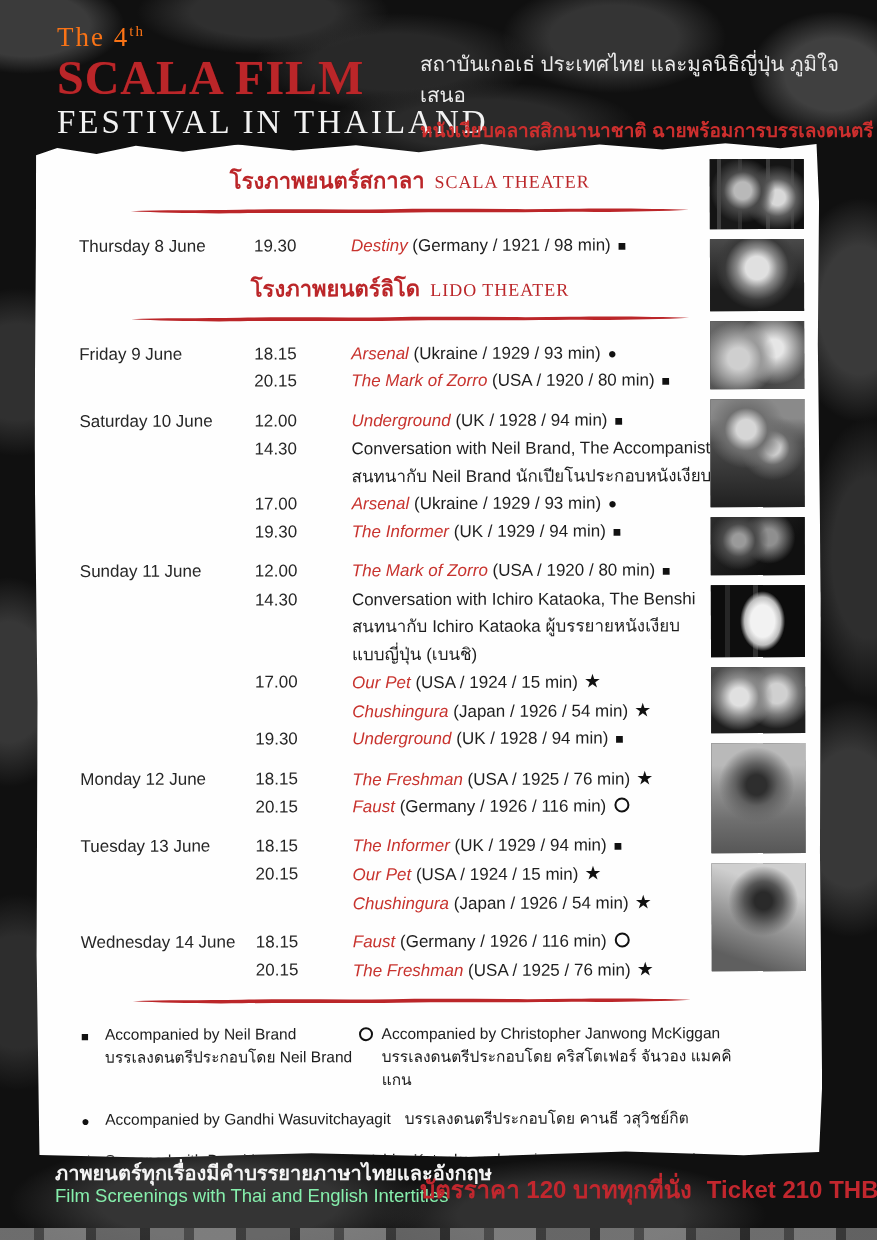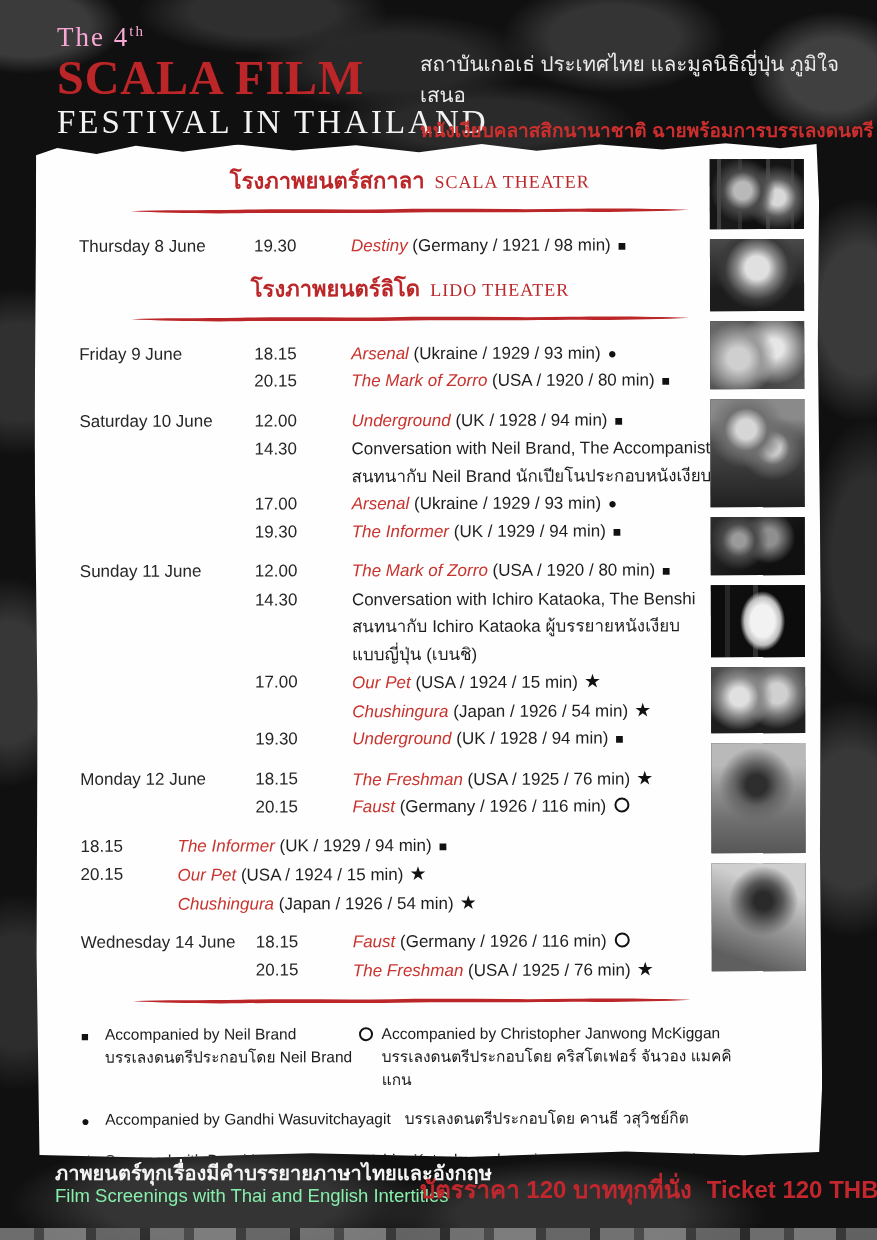--- a/index.html
+++ b/index.html
@@ -34,21 +34,21 @@
       radial-gradient(ellipse 280px 80px at 65% 98%, #303030 0 40%, transparent 70%),
       radial-gradient(ellipse 220px 60px at 55% 10%, #2a2a2a 0 40%, transparent 70%),
       radial-gradient(ellipse 200px 70px at 45% 5%, #282828 0 40%, transparent 70%);
   }
   .bottom-band{
     position:absolute;left:0;right:0;bottom:0;height:12px;opacity:.85;
     background:repeating-linear-gradient(90deg,#7d7d7d 0 34px,#4f4f4f 34px 44px,#8a8a8a 44px 86px,#3f3f3f 86px 96px,#707070 96px 140px,#2f2f2f 140px 150px);
   }
   
   .title-block{position:absolute;left:57px;top:22px;}
-  .title-top{font-family:"Liberation Serif",serif;font-size:27px;color:#f9a8d4;letter-spacing:2px;}
+  .title-top{font-family:"Liberation Serif",serif;font-size:27px;color:#f97316;letter-spacing:2px;}
   .title-top sup{font-size:15px;}
   .title-main{font-family:"Liberation Serif",serif;font-weight:bold;font-size:48px;line-height:50px;color:var(--red);letter-spacing:1px;text-shadow:0 0 1px #6b0f12;}
   .title-sub{font-family:"Liberation Serif",serif;font-size:33px;color:#f2f2f2;letter-spacing:3px;margin-top:1px;}
   .presenter-block{position:absolute;left:420px;top:48px;}
   .presenter-line{font-size:20.5px;line-height:31px;color:#ebebeb;}
   .tagline{font-size:19px;font-weight:bold;color:#cd2f2e;margin-top:5px;}
   
   .card{
     position:absolute;left:35px;top:142px;width:786px;height:1016px;
     background:var(--paper);
@@ -244,20 +244,21 @@
               </div>
               <div class="session">
                 <div class="session-time">20.15</div>
                 <div class="entries">
                   <div class="entry-line"><span class="film-title">Faust</span><span class="film-details"> (Germany / 1926 / 116 min)</span><span class="sym sym-open"></span></div>
                 </div>
               </div>
             </div>
           </div>
           <div class="day-block">
+            <div class="day-date">Tuesday 13 June</div>
             <div class="sessions">
               <div class="session">
                 <div class="session-time">18.15</div>
                 <div class="entries">
                   <div class="entry-line"><span class="film-title">The Informer</span><span class="film-details"> (UK / 1929 / 94 min)</span><span class="sym sym-square">■</span></div>
                 </div>
               </div>
               <div class="session">
                 <div class="session-time">20.15</div>
                 <div class="entries">
@@ -335,15 +336,15 @@
     <div class="still s9"></div>
   </aside>
 </main>
 
 <footer>
   <div class="footer-note">
     <div class="footer-note-thai">ภาพยนตร์ทุกเรื่องมีคำบรรยายภาษาไทยและอังกฤษ</div>
     <div class="footer-note-en">Film Screenings with Thai and English Intertitles</div>
   </div>
   <div class="ticket">
-    <span>บัตรราคา 120 บาททุกที่นั่ง</span><span>Ticket 120 THB</span>
+    <span>บัตรราคา 120 บาททุกที่นั่ง</span><span>Ticket 210 THB</span>
   </div>
 </footer>
 
 </body></html>

